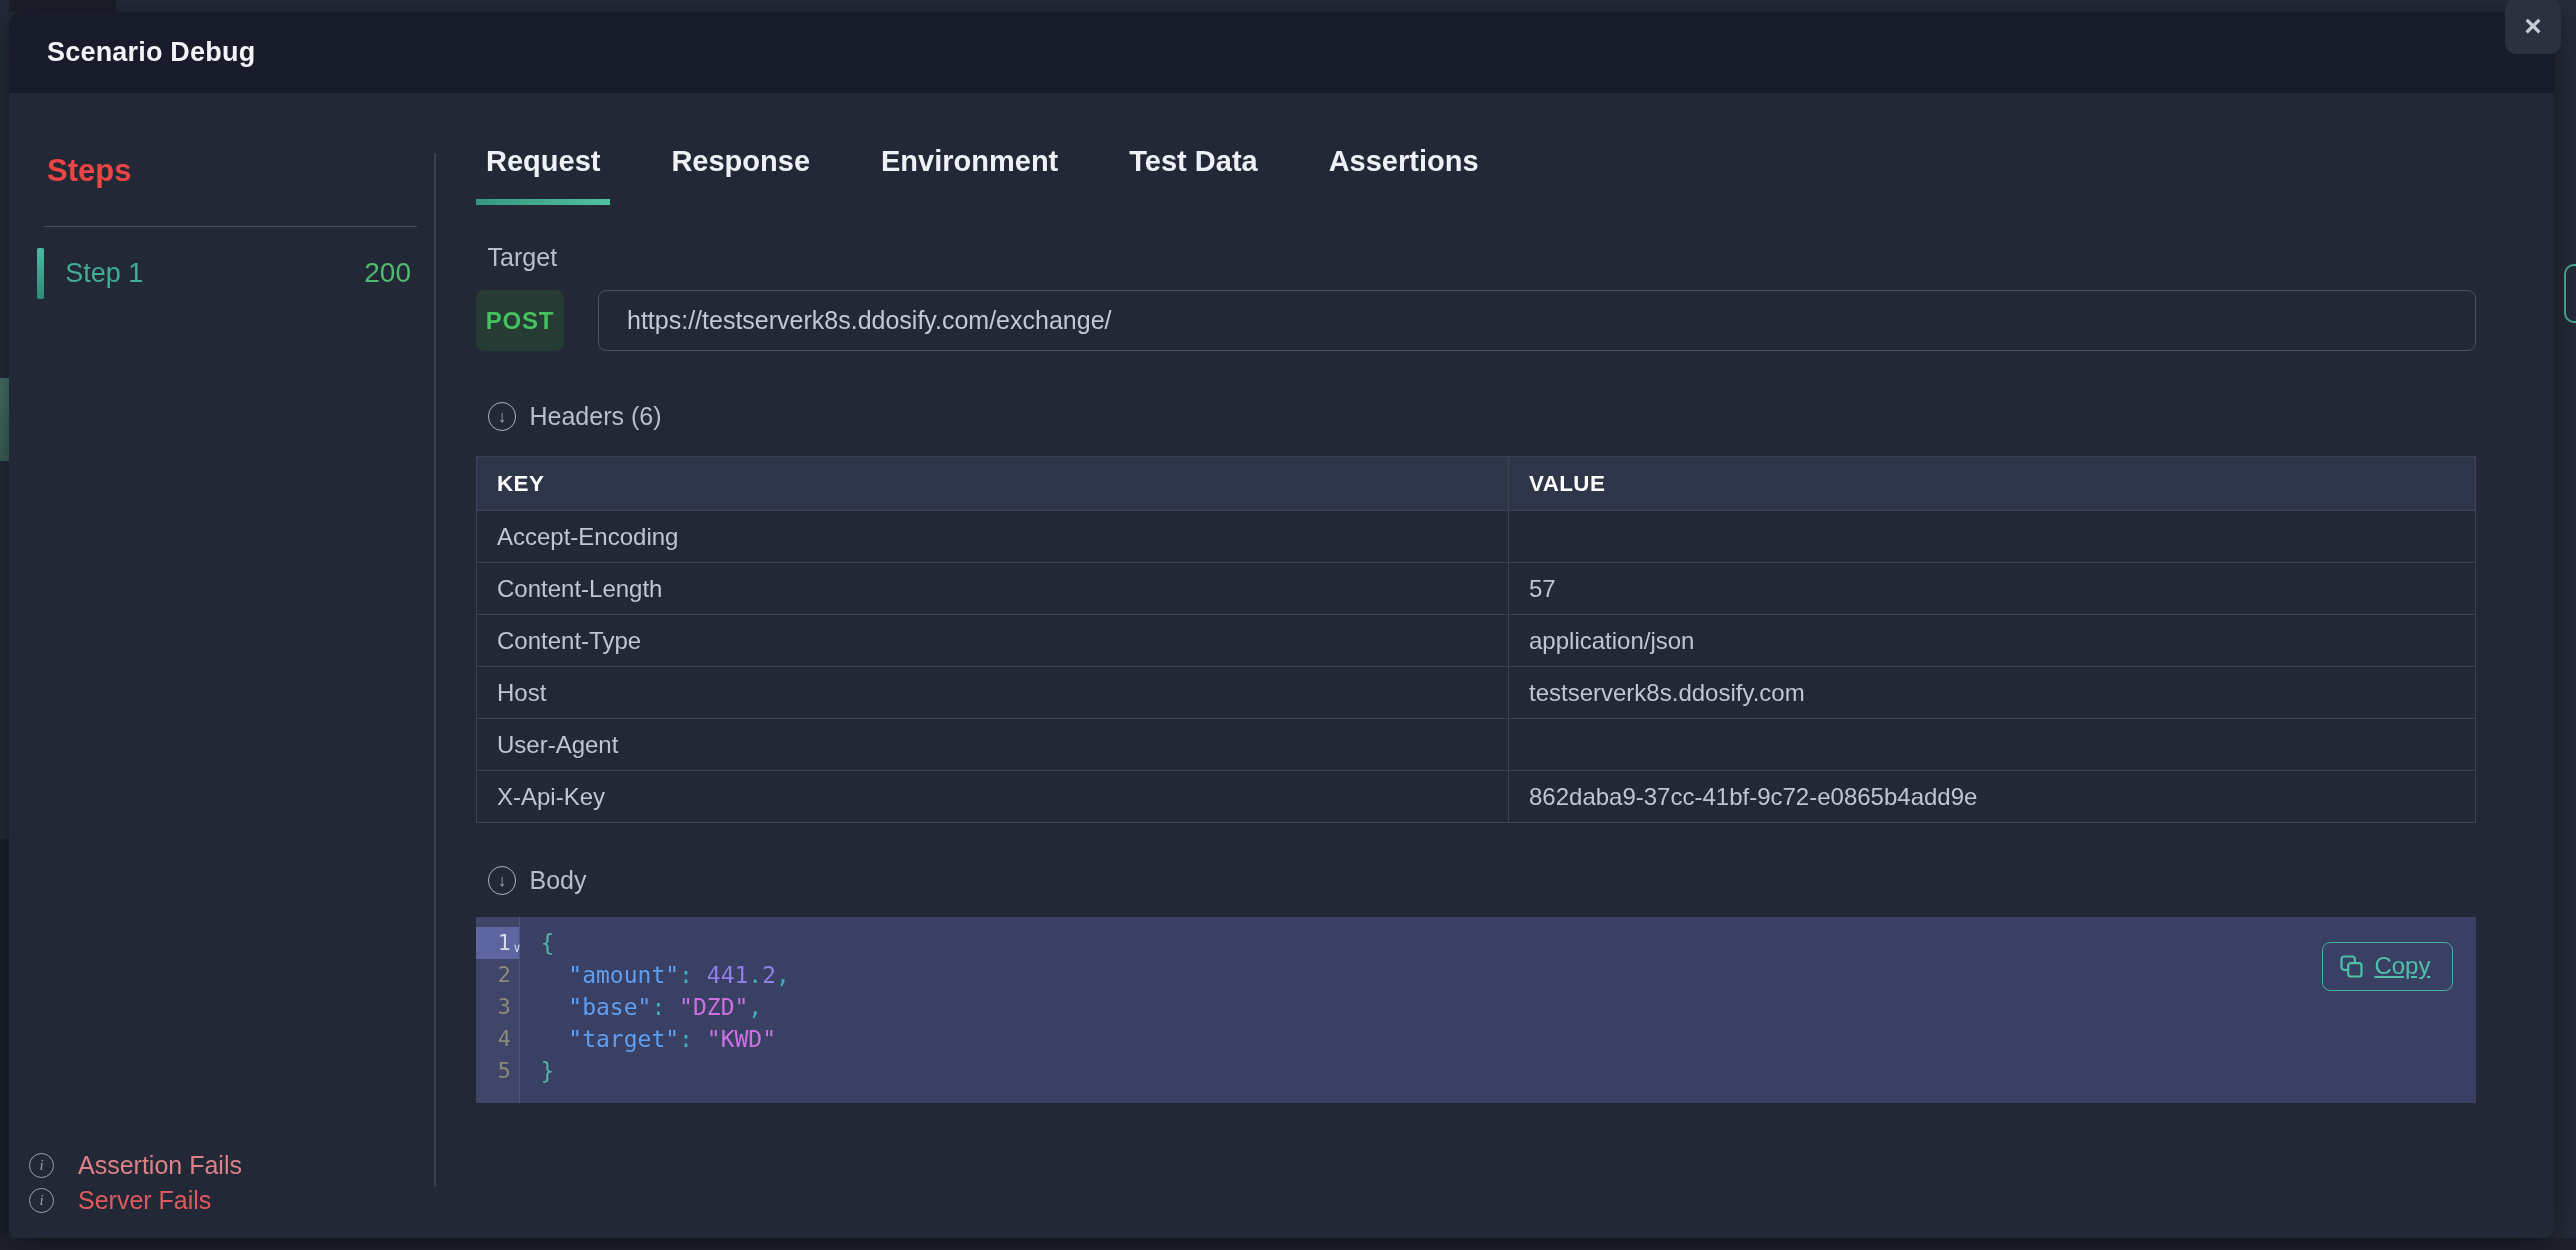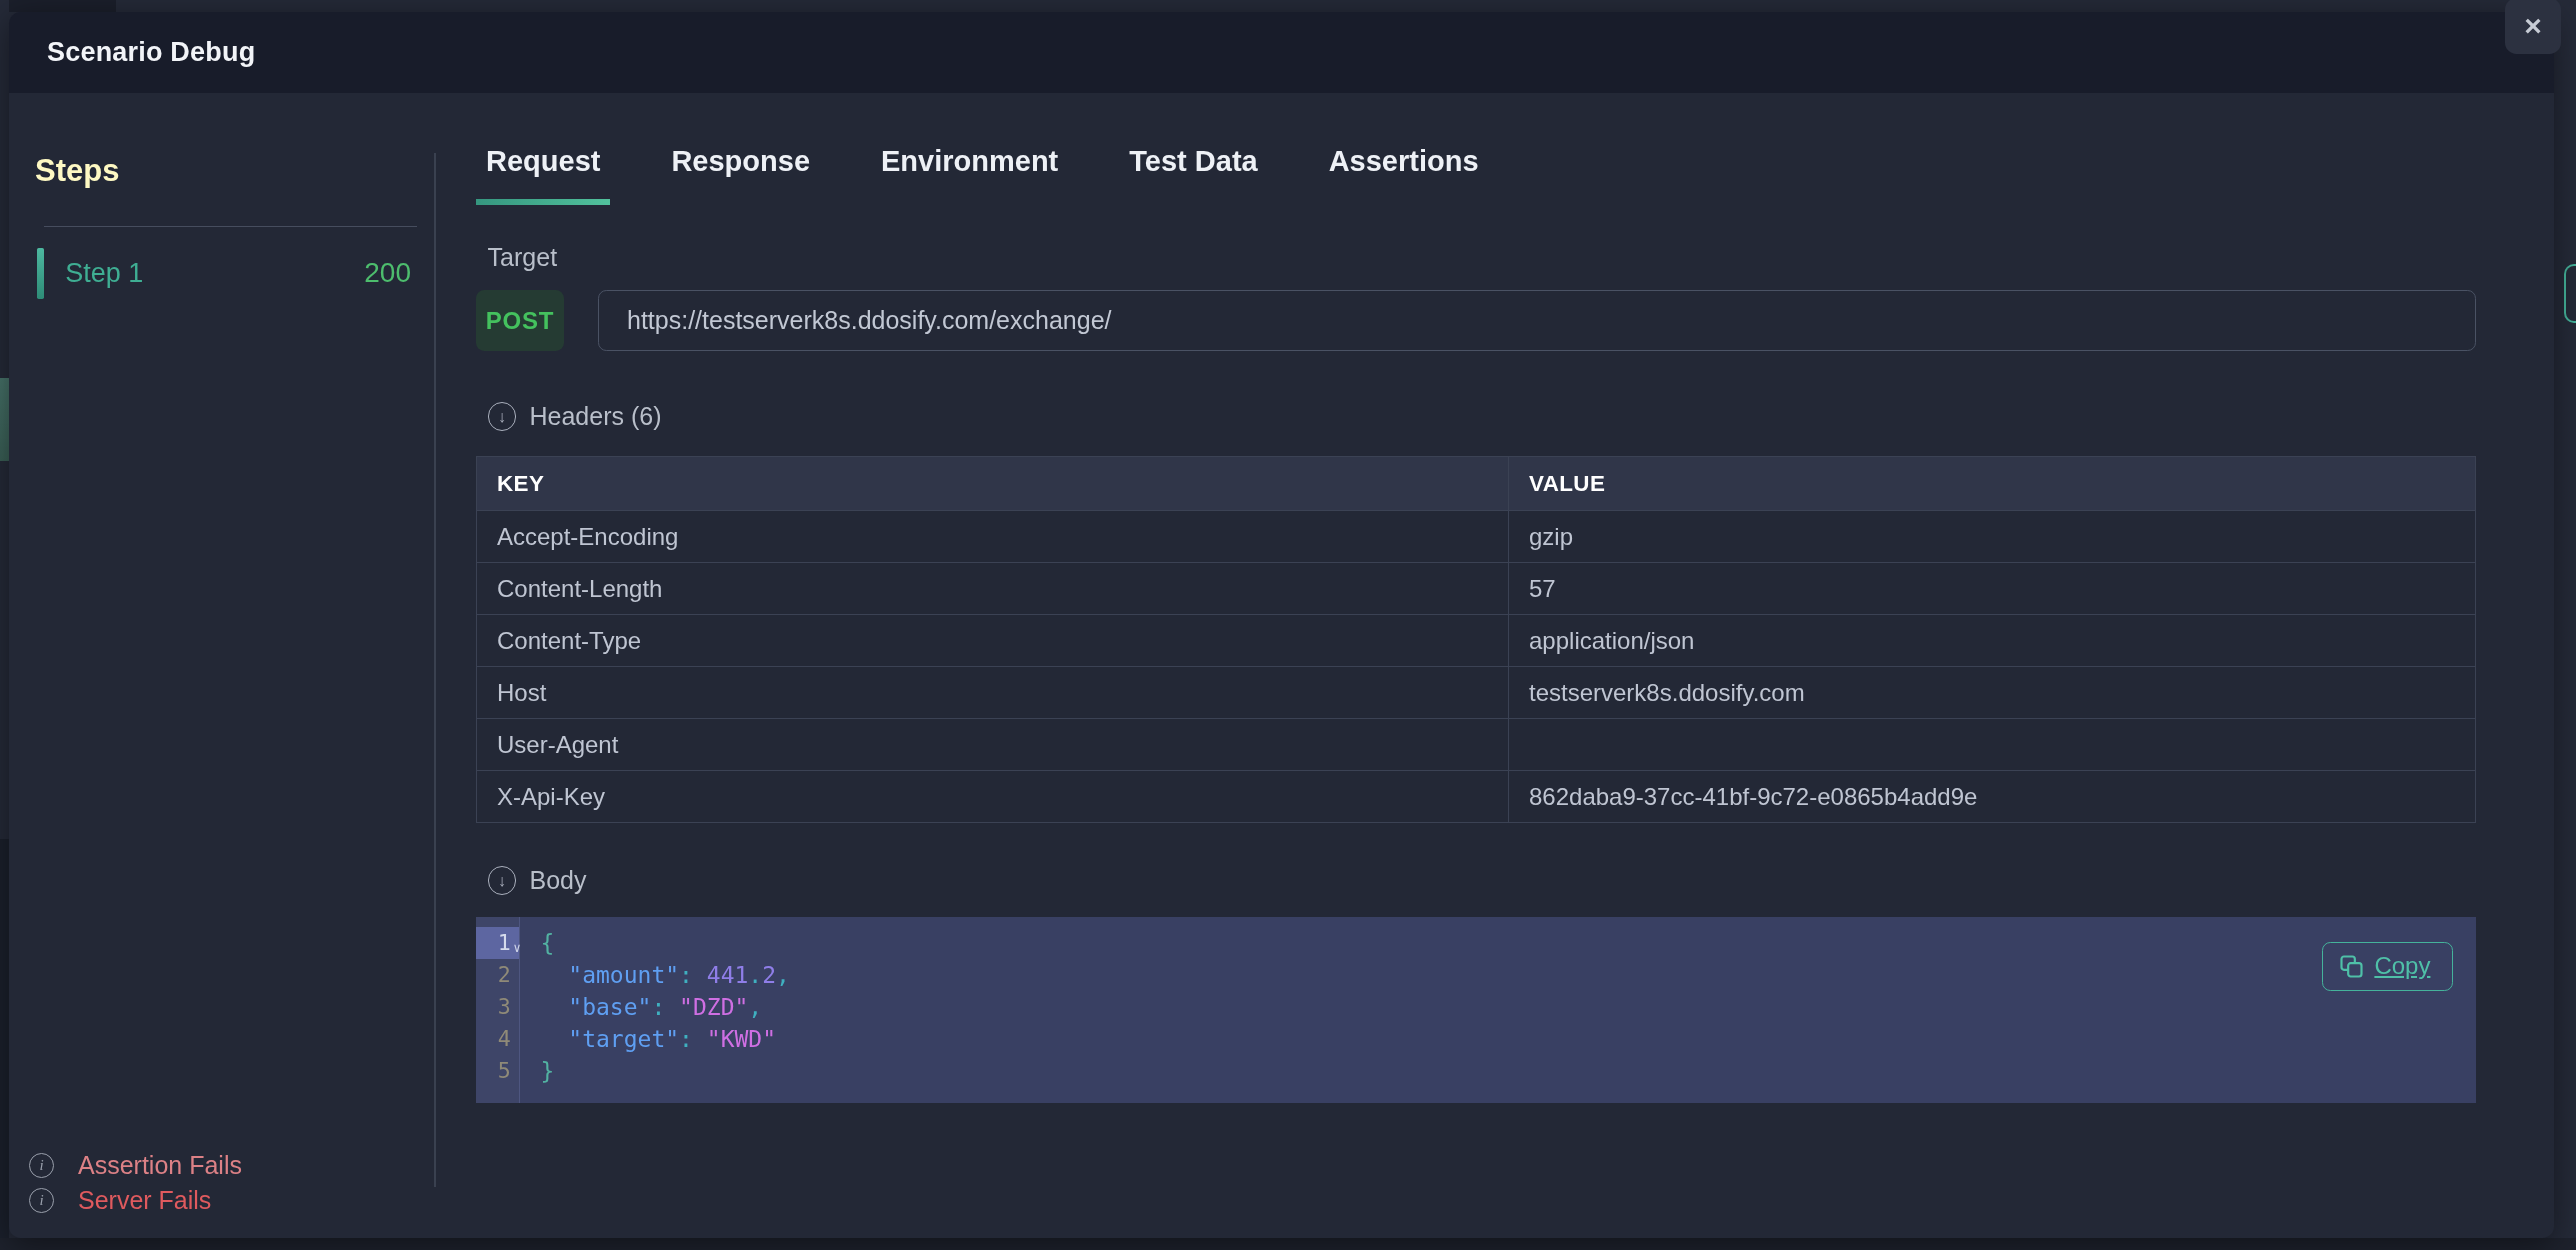--- a/index.html
+++ b/index.html
@@ -26,21 +26,21 @@
   .modal-title{color:#f2f4f8;font-size:27px;font-weight:700;letter-spacing:0.2px;text-align:right;}
   .close-btn{position:absolute;left:2505px;top:-2.5px;width:56px;height:56px;background:#2c3140;
     border-radius:11.6px;display:flex;align-items:center;justify-content:center;cursor:pointer;z-index:5;}
   .close-x{color:#c6cbd4;font-size:30px;font-weight:700;line-height:1;}
 
   .modal-body{position:absolute;left:0;top:81px;right:0;bottom:0;}
 
   
   .sidebar{position:absolute;left:0;top:0;width:425px;bottom:0;}
   .v-divider{position:absolute;left:425px;top:60px;bottom:51px;width:1.7px;background:#3a4150;}
-  .steps-heading{color:#fef9c3;font-size:31px;font-weight:700;margin:60px 0 0 26px;}
+  .steps-heading{color:#ef4444;font-size:31px;font-weight:700;margin:60px 0 0 38px;}
   .steps-divider{height:0.8px;background:#464d5e;margin:37px 16.6px 0 35px;}
   .step-list{margin-top:21.6px;}
   .step-item{display:flex;align-items:center;height:51px;margin-left:28px;margin-right:23px;cursor:pointer;}
   .step-bar{width:6.6px;height:51px;border-radius:1.7px;
     background:linear-gradient(180deg,#4db8a0,#2e8c77);}
   .step-label{color:#3fae93;font-size:27px;margin-left:21.6px;}
   .step-status{margin-left:auto;color:var(--status-green);font-size:28px;}
   .legend{position:absolute;left:20px;bottom:20px;}
   .legend-row{display:flex;align-items:center;height:35px;}
   .info-icon{width:23px;height:23px;border:1.7px solid #9aa0ac;border-radius:50%;
@@ -169,21 +169,20 @@
           <span class="section-label collapse-title">Headers (6)</span>
         </div>
 
         <div class="htable" id="htable">
           <div class="trow thead">
             <div class="cell key">KEY</div>
             <div class="cell val">VALUE</div>
           </div>
         <div class="trow">
               <div class="cell key">Accept-Encoding</div>
-              <div class="cell val">gzip</div>
             </div>
             <div class="trow">
               <div class="cell key">Content-Length</div>
               <div class="cell val">57</div>
             </div>
             <div class="trow">
               <div class="cell key">Content-Type</div>
               <div class="cell val">application/json</div>
             </div>
             <div class="trow">

